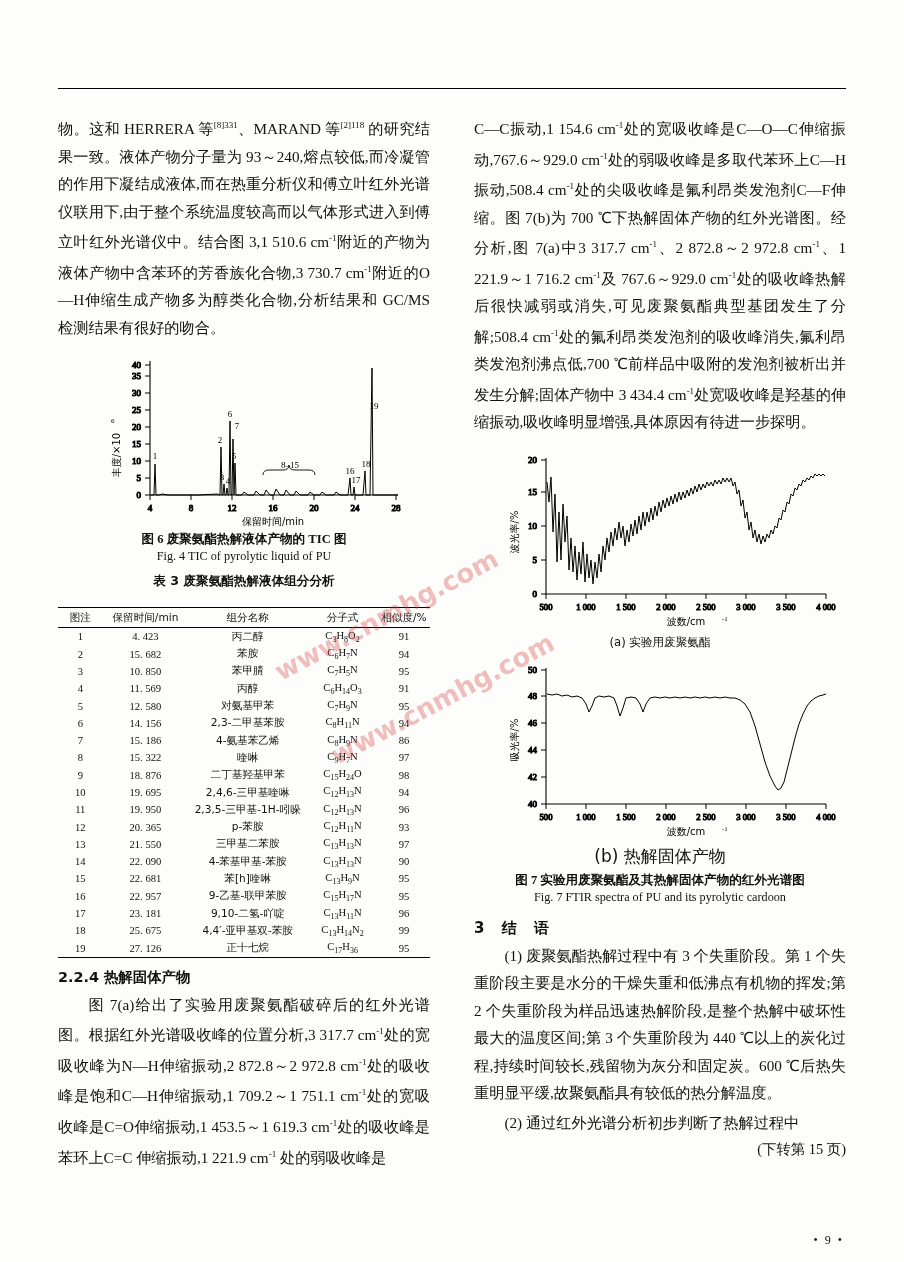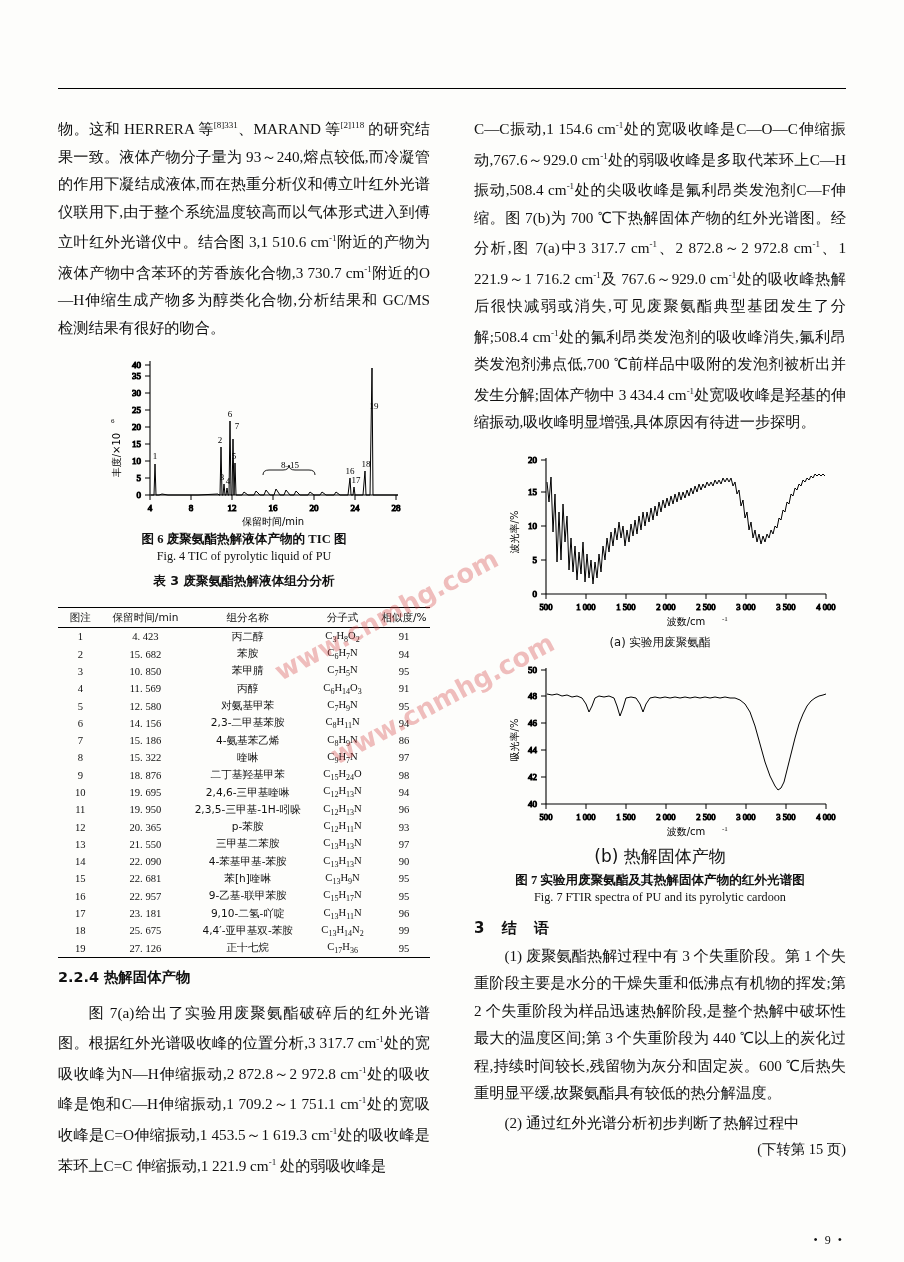--- a/index.html
+++ b/index.html
@@ -88,21 +88,21 @@
     padding:1.6px 0;
     white-space:nowrap;
   }
   table.data tr:last-child td{
     border-bottom:1.4px solid #000;
   }
   .cn{font-family:"DejaVu Sans", sans-serif;}
   .sect{
     font-family:"DejaVu Sans", sans-serif;
     font-size:14.4px; font-weight:bold;
-    margin:10px 0 12px 0;
+    margin:10px 0 4px 0;
   }
   .sect3{
     font-family:"DejaVu Sans", sans-serif;
     font-size:15px; font-weight:bold;
     margin:14px 0 4px 0;
     letter-spacing:6px;
   }
   .pagenum{
     position:absolute; right:60px; bottom:14px;
     font-size:12px;

